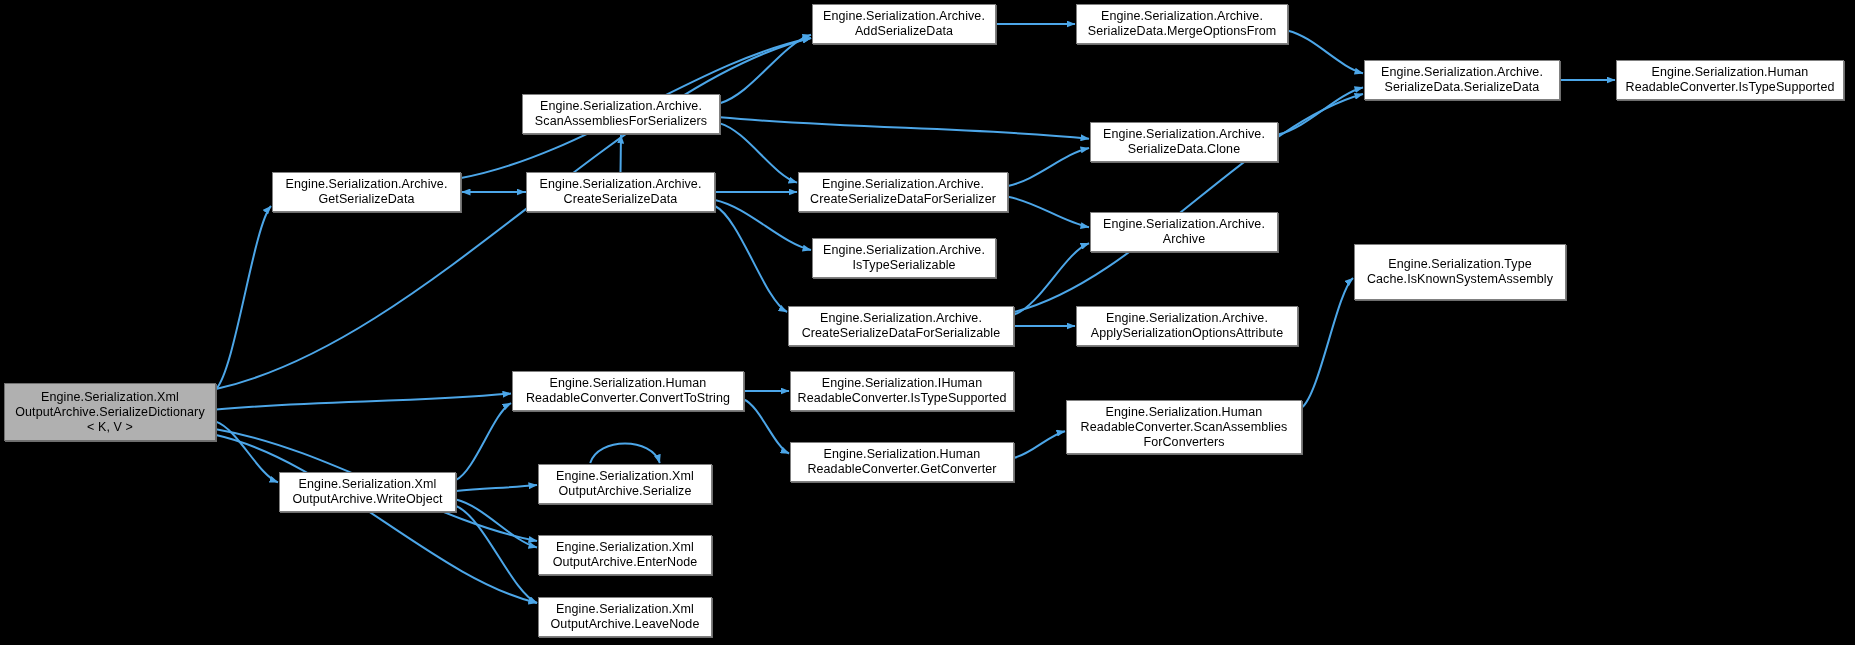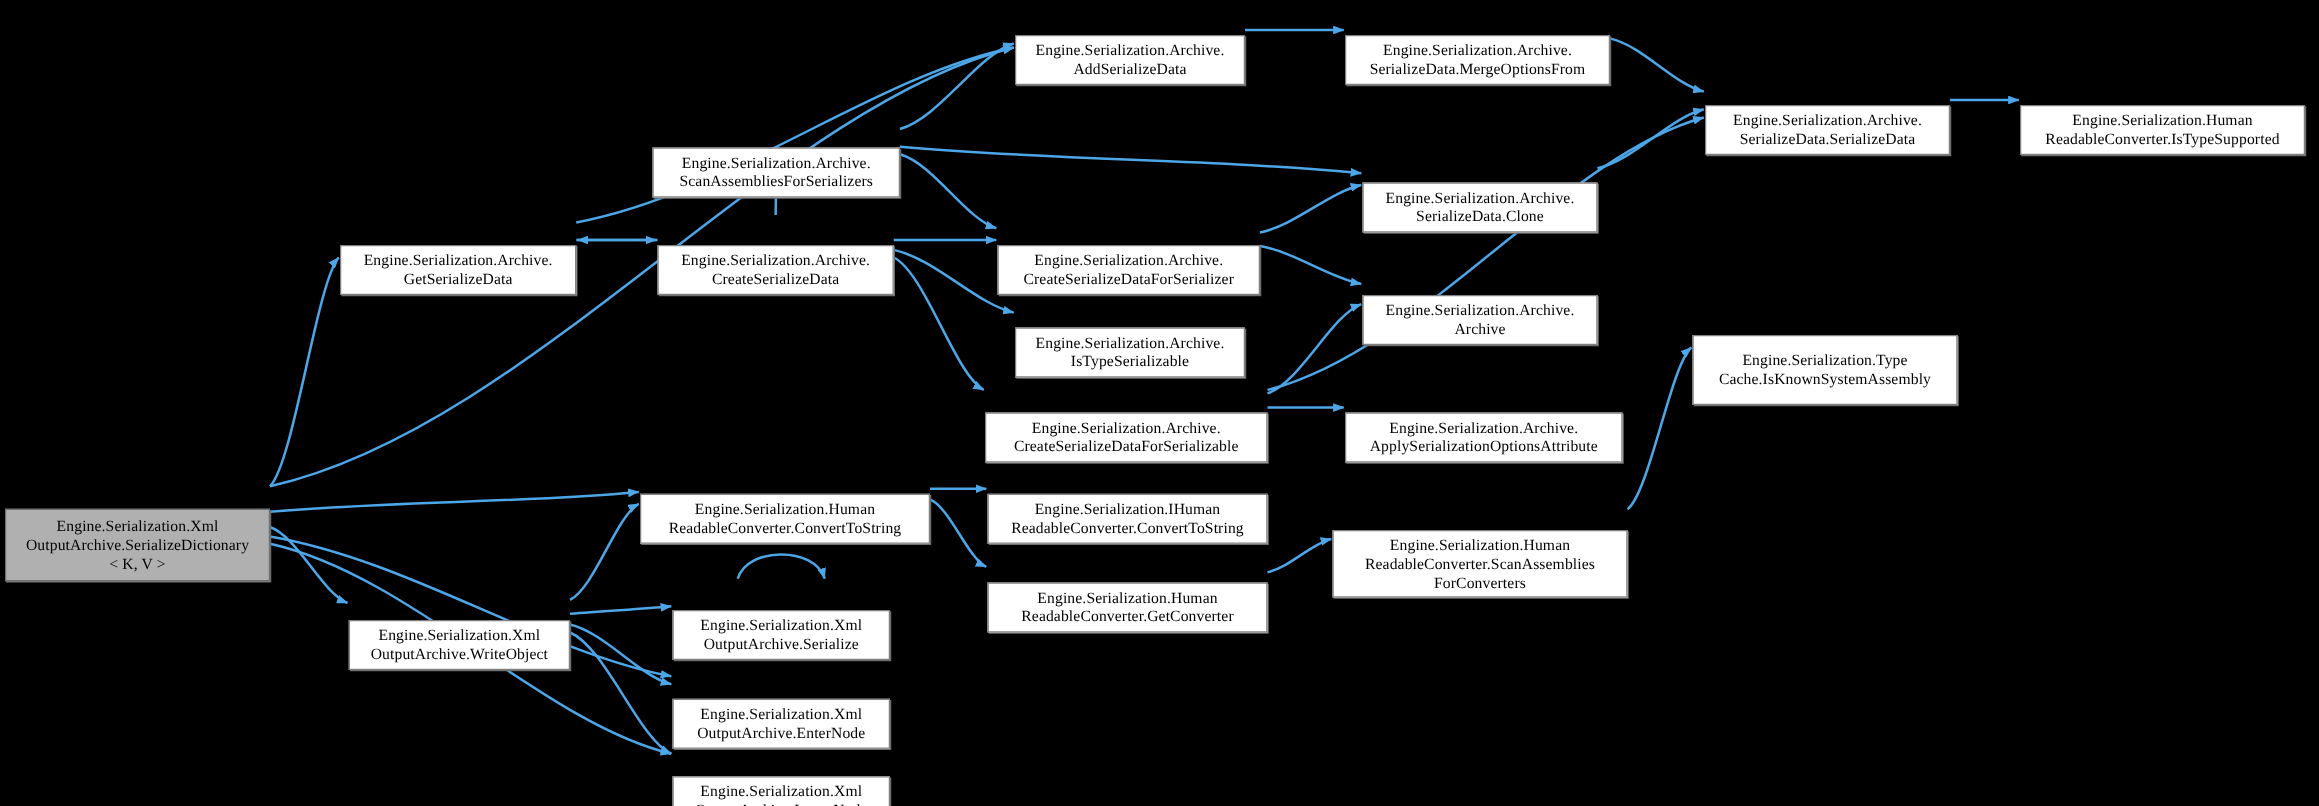--- a/index.html
+++ b/index.html
@@ -27,28 +27,27 @@
     position: absolute;
     box-sizing: border-box;
     background: #ffffff;
     border: 1px solid #808080;
     box-shadow: 1px 1px 0 0 #6e6e6e;
     display: flex;
     align-items: center;
     justify-content: center;
     text-align: center;
     color: #000000;
-    font-family: Liberation Serif, serif;
+    font-family: Liberation Sans, sans-serif;
     font-size: 12.5px;
     line-height: 15px;
     letter-spacing: 0.1px;
     white-space: pre-line;
     padding: 0 3px;
     overflow: hidden;
-    margin-top: 24px;
   }
   .gnode.root {
     background: #b0b0b0;
     border: 1px solid #707070;
   }
   .gnode .lbl {
     display: block;
     width: 100%;
   }
 </style>
@@ -127,21 +126,21 @@
 IsTypeSerializable</span></div>
       <div class="gnode" style="left: 1354px; top: 244px; width: 212px; height: 56px;"><span class="lbl">Engine.Serialization.Type
 Cache.IsKnownSystemAssembly</span></div>
       <div class="gnode" style="left: 788px; top: 306px; width: 226px; height: 40px;"><span class="lbl">Engine.Serialization.Archive.
 CreateSerializeDataForSerializable</span></div>
       <div class="gnode" style="left: 1076px; top: 306px; width: 222px; height: 40px;"><span class="lbl">Engine.Serialization.Archive.
 ApplySerializationOptionsAttribute</span></div>
       <div class="gnode" style="left: 512px; top: 371px; width: 232px; height: 40px;"><span class="lbl">Engine.Serialization.Human
 ReadableConverter.ConvertToString</span></div>
       <div class="gnode" style="left: 790px; top: 371px; width: 224px; height: 40px;"><span class="lbl">Engine.Serialization.IHuman
-ReadableConverter.ConvertToString</span></div>
+ReadableConverter.IsTypeSupported</span></div>
       <div class="gnode" style="left: 790px; top: 442px; width: 224px; height: 40px;"><span class="lbl">Engine.Serialization.Human
 ReadableConverter.GetConverter</span></div>
       <div class="gnode" style="left: 1066px; top: 400px; width: 236px; height: 54px;"><span class="lbl">Engine.Serialization.Human
 ReadableConverter.ScanAssemblies
 ForConverters</span></div>
       <div class="gnode" style="left: 279px; top: 472px; width: 177px; height: 40px;"><span class="lbl">Engine.Serialization.Xml
 OutputArchive.WriteObject</span></div>
       <div class="gnode" style="left: 538px; top: 464px; width: 174px; height: 40px;"><span class="lbl">Engine.Serialization.Xml
 OutputArchive.Serialize</span></div>
       <div class="gnode" style="left: 538px; top: 535px; width: 174px; height: 40px;"><span class="lbl">Engine.Serialization.Xml

